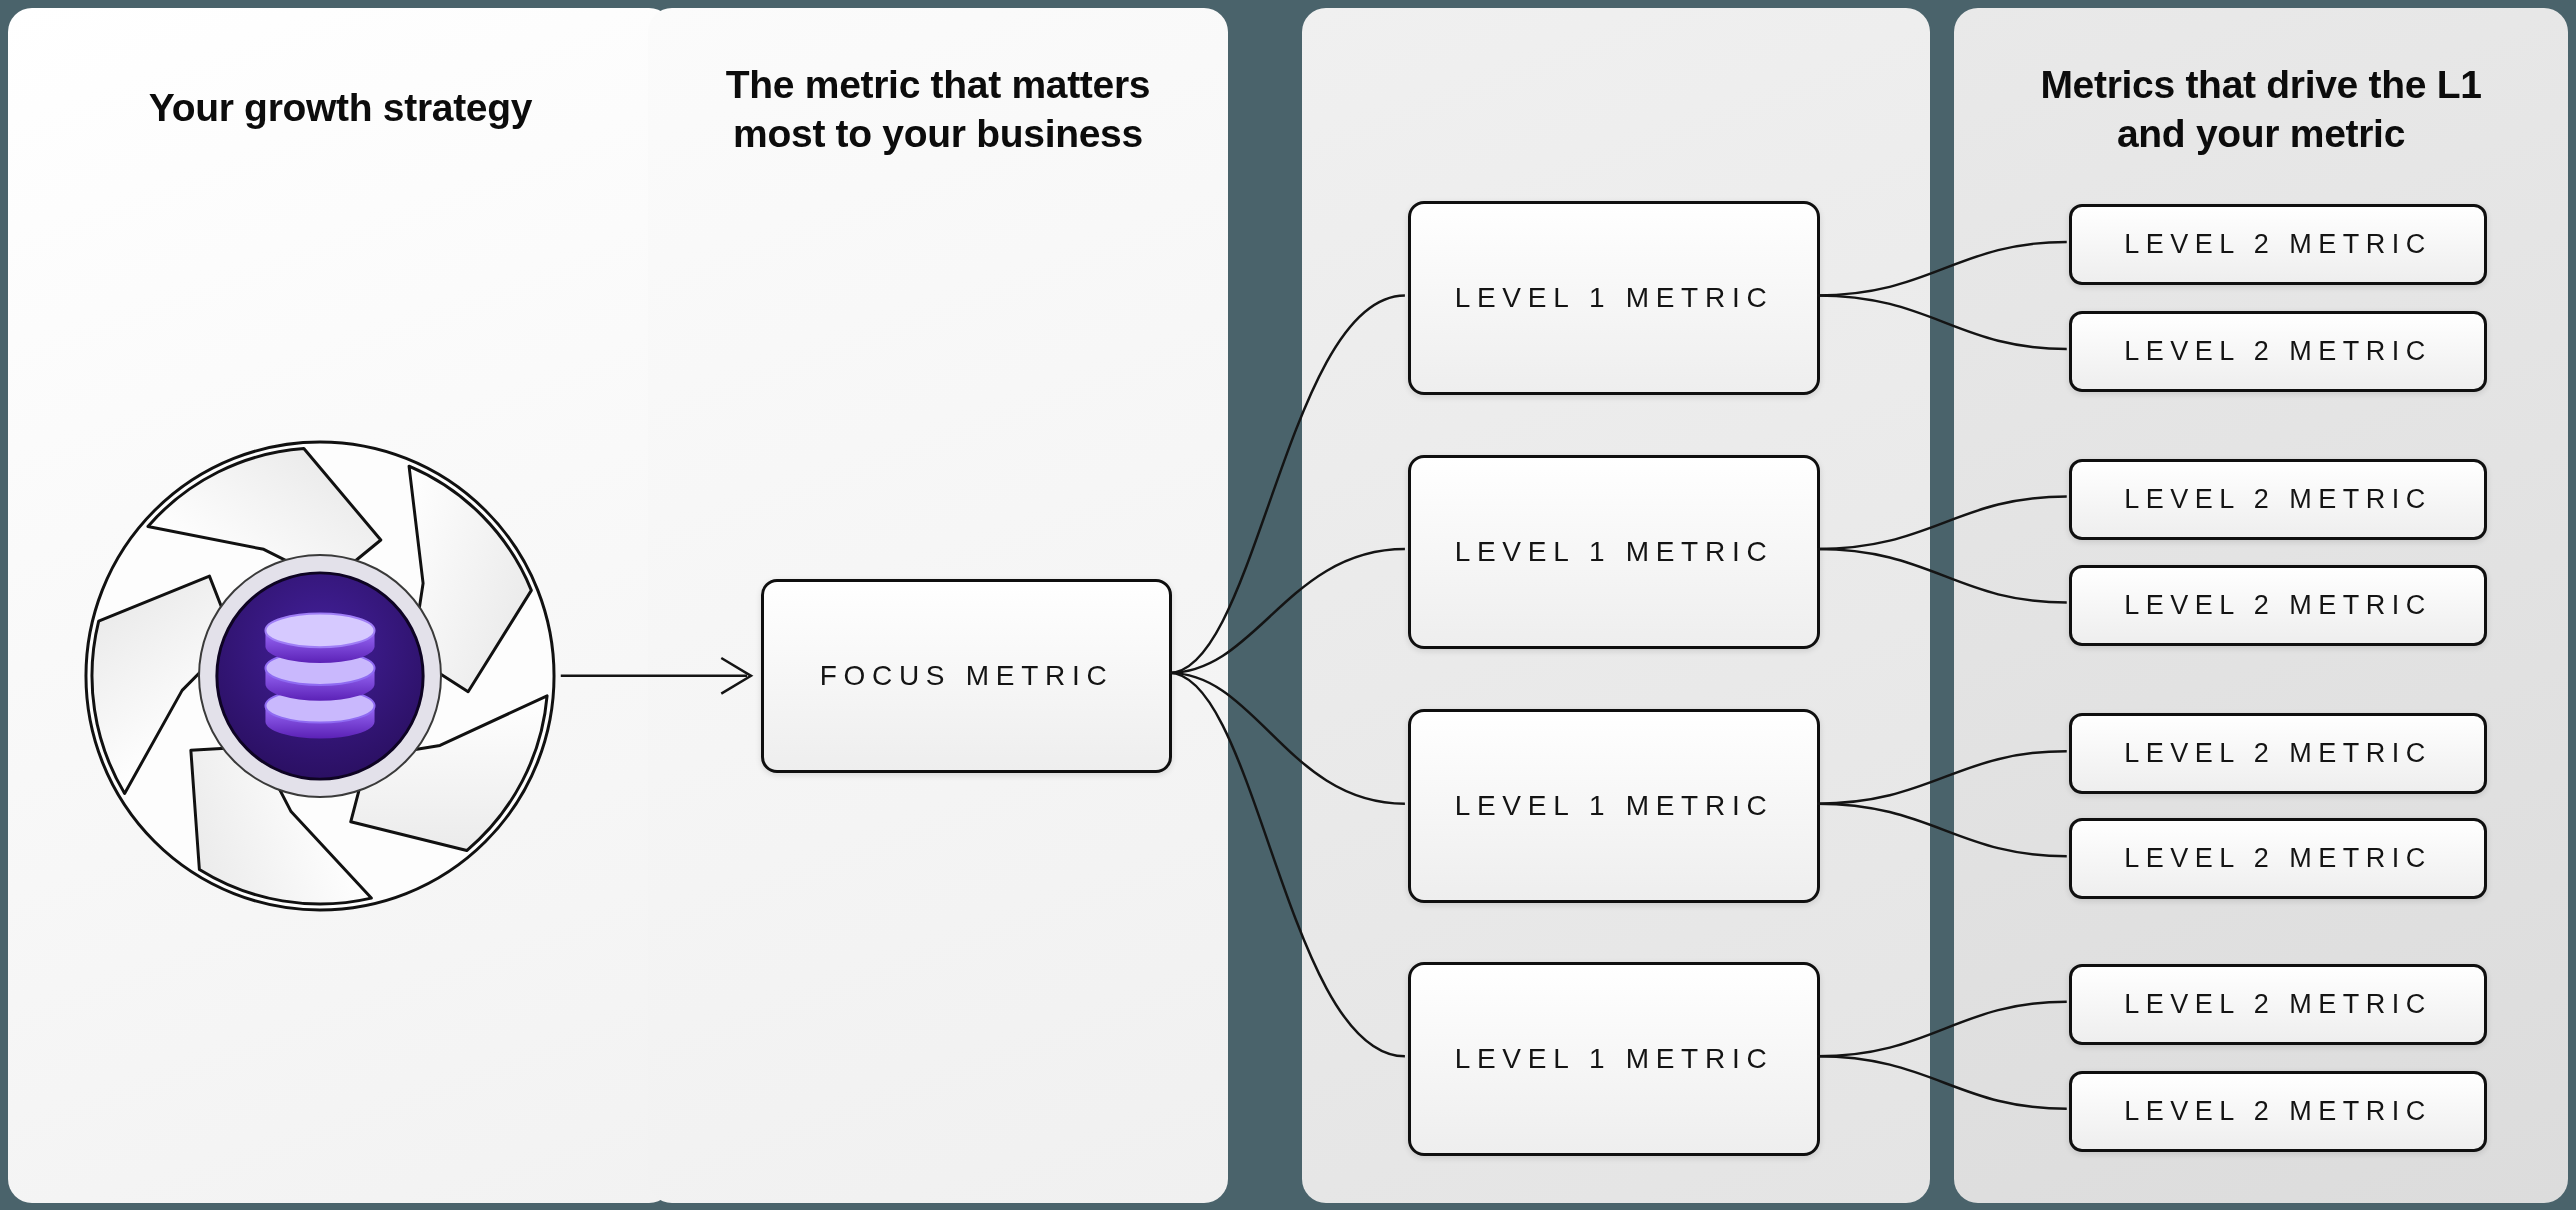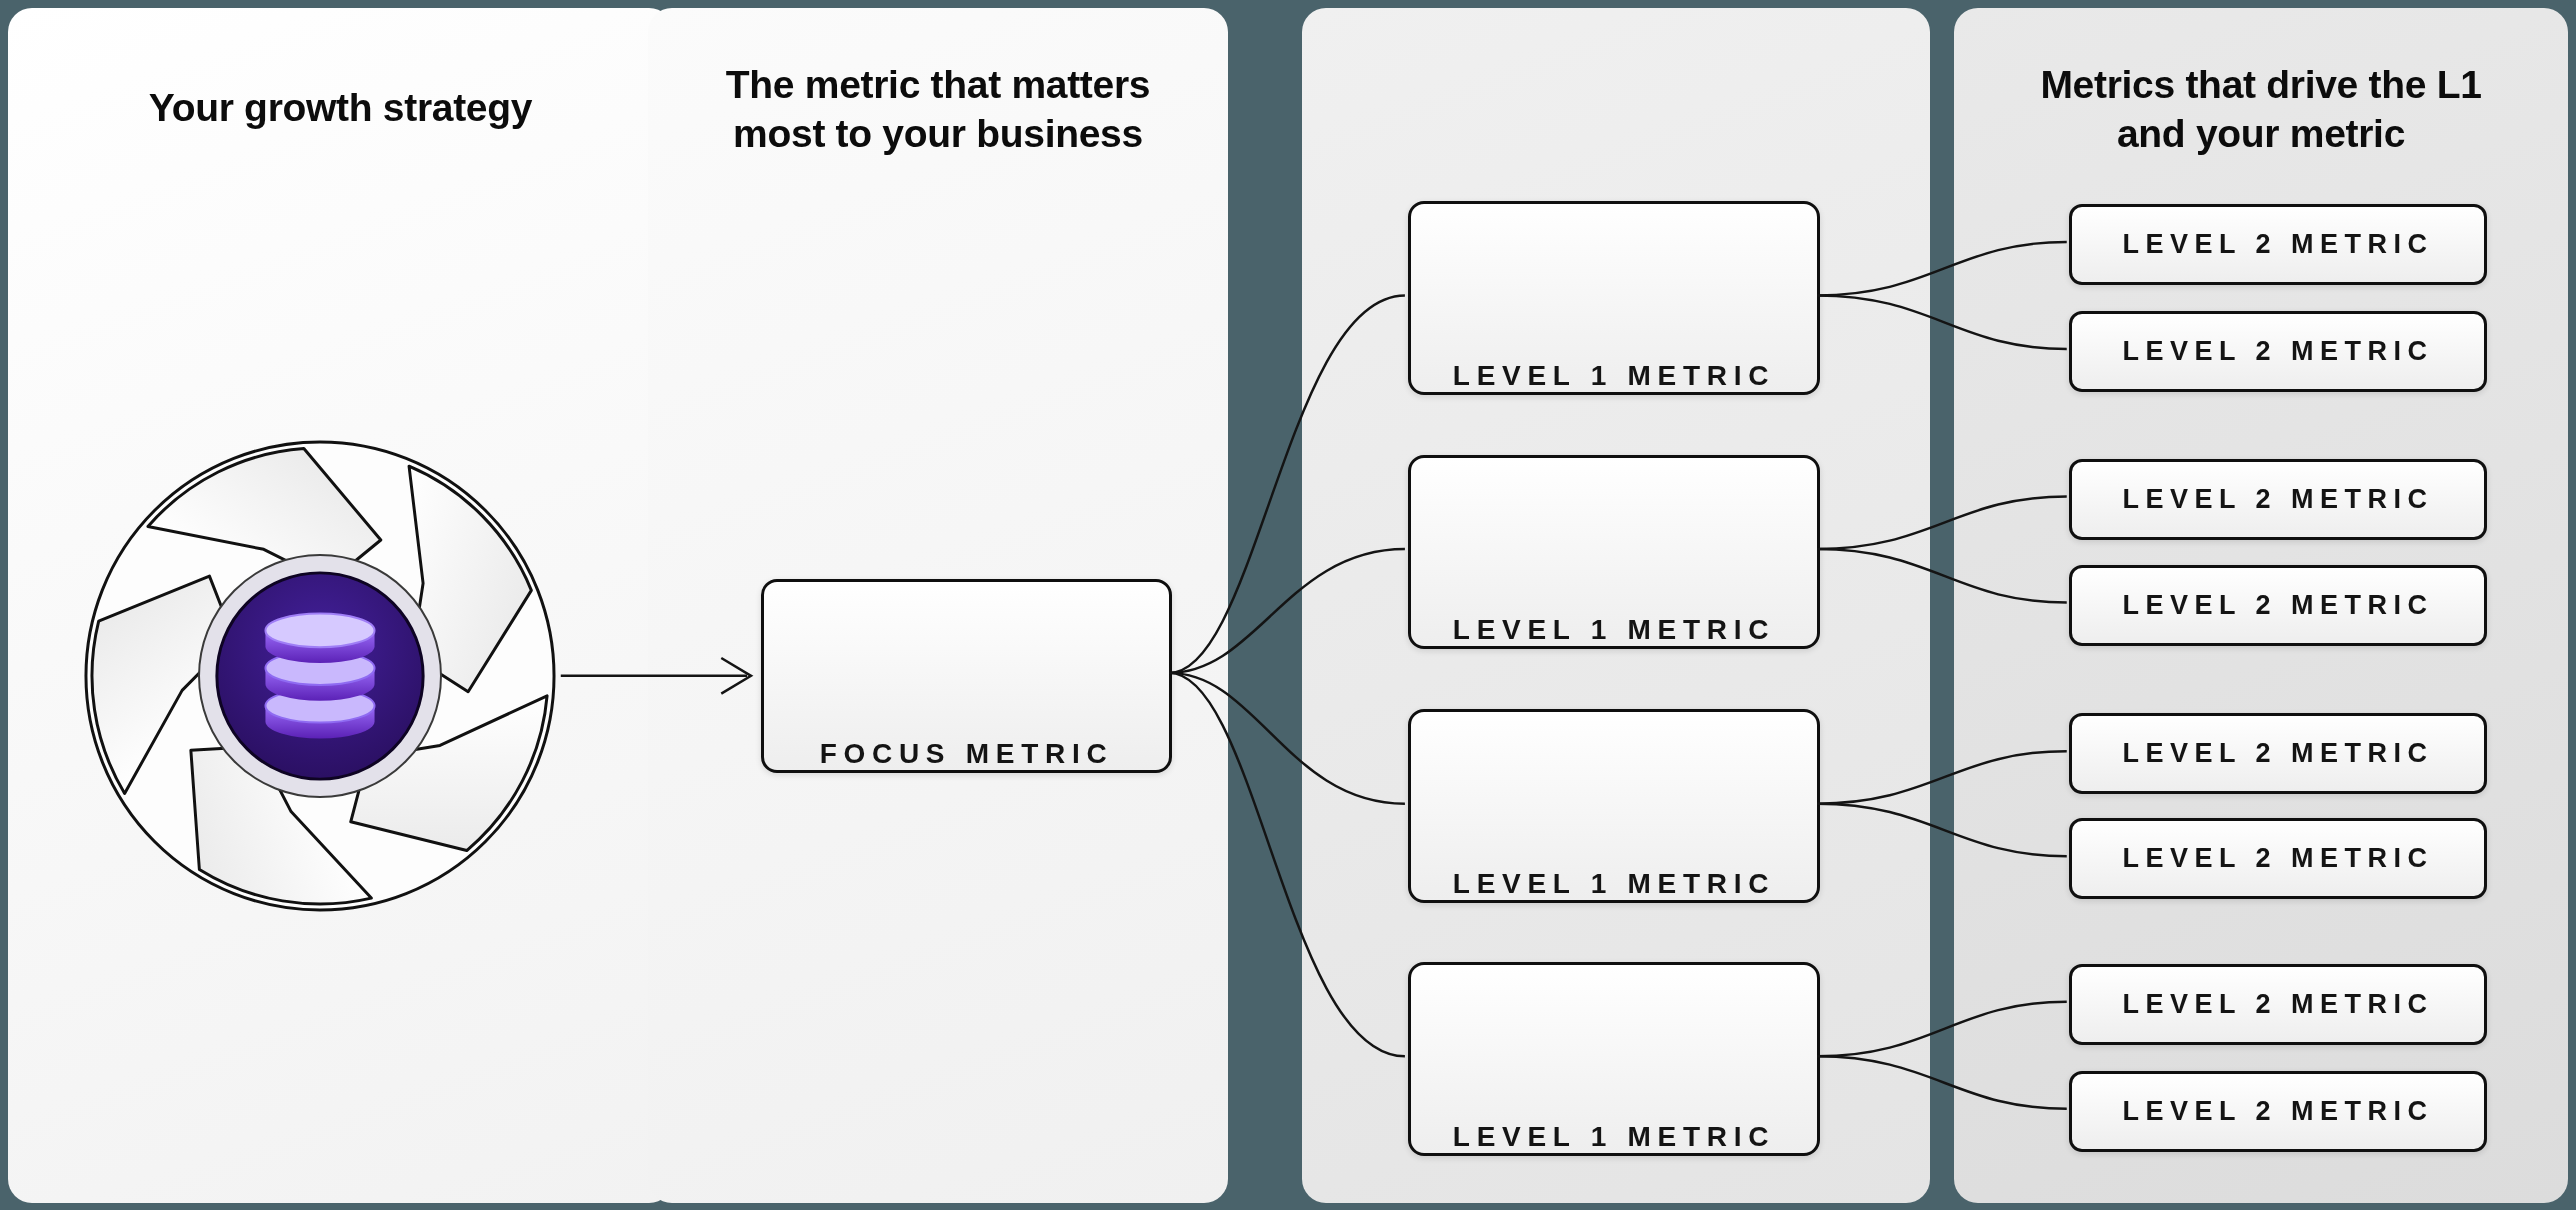--- a/index.html
+++ b/index.html
@@ -12,23 +12,23 @@
   .panel-3{left:1302px;width:628px;background:linear-gradient(160deg,#f0f0f0 0%,#e4e4e4 100%);}
   .panel-4{left:1954px;width:614px;background:linear-gradient(160deg,#e9e9e9 0%,#dcdcdc 100%);}
 
   .panel-title{position:absolute;top:52px;left:0;width:100%;text-align:center;
     font-weight:700;font-size:39px;line-height:49px;color:#0c0c0c;letter-spacing:-0.3px;}
   .panel-1 .panel-title{top:75px;}
 
   .metric-box{position:absolute;display:flex;align-items:center;justify-content:center;
     border:3px solid #0f0f0f;border-radius:16px;
     background:linear-gradient(180deg,#ffffff 0%,#eeeeee 100%);
-    font-weight:700;color:#141414;letter-spacing:0.24em;
+    font-weight:400;color:#141414;letter-spacing:0.24em;
     box-shadow:0 2px 6px rgba(0,0,0,0.12);}
-  .metric-big{font-size:28px;align-items:flex-end;}
+  .metric-big{font-size:28px;}
   .metric-small{border-radius:13px;font-size:27px;}
 
   .focus-box{left:761px;top:579px;width:405px;height:188px;}
   .l1-0{left:1408px;top:201px;width:406px;height:188px;}
   .l1-1{left:1408px;top:455px;width:406px;height:188px;}
   .l1-2{left:1408px;top:709px;width:406px;height:188px;}
   .l1-3{left:1408px;top:962px;width:406px;height:188px;}
 
   .l2-0{left:2069px;top:204px;width:412px;height:75px;}
   .l2-1{left:2069px;top:311px;width:412px;height:75px;}

